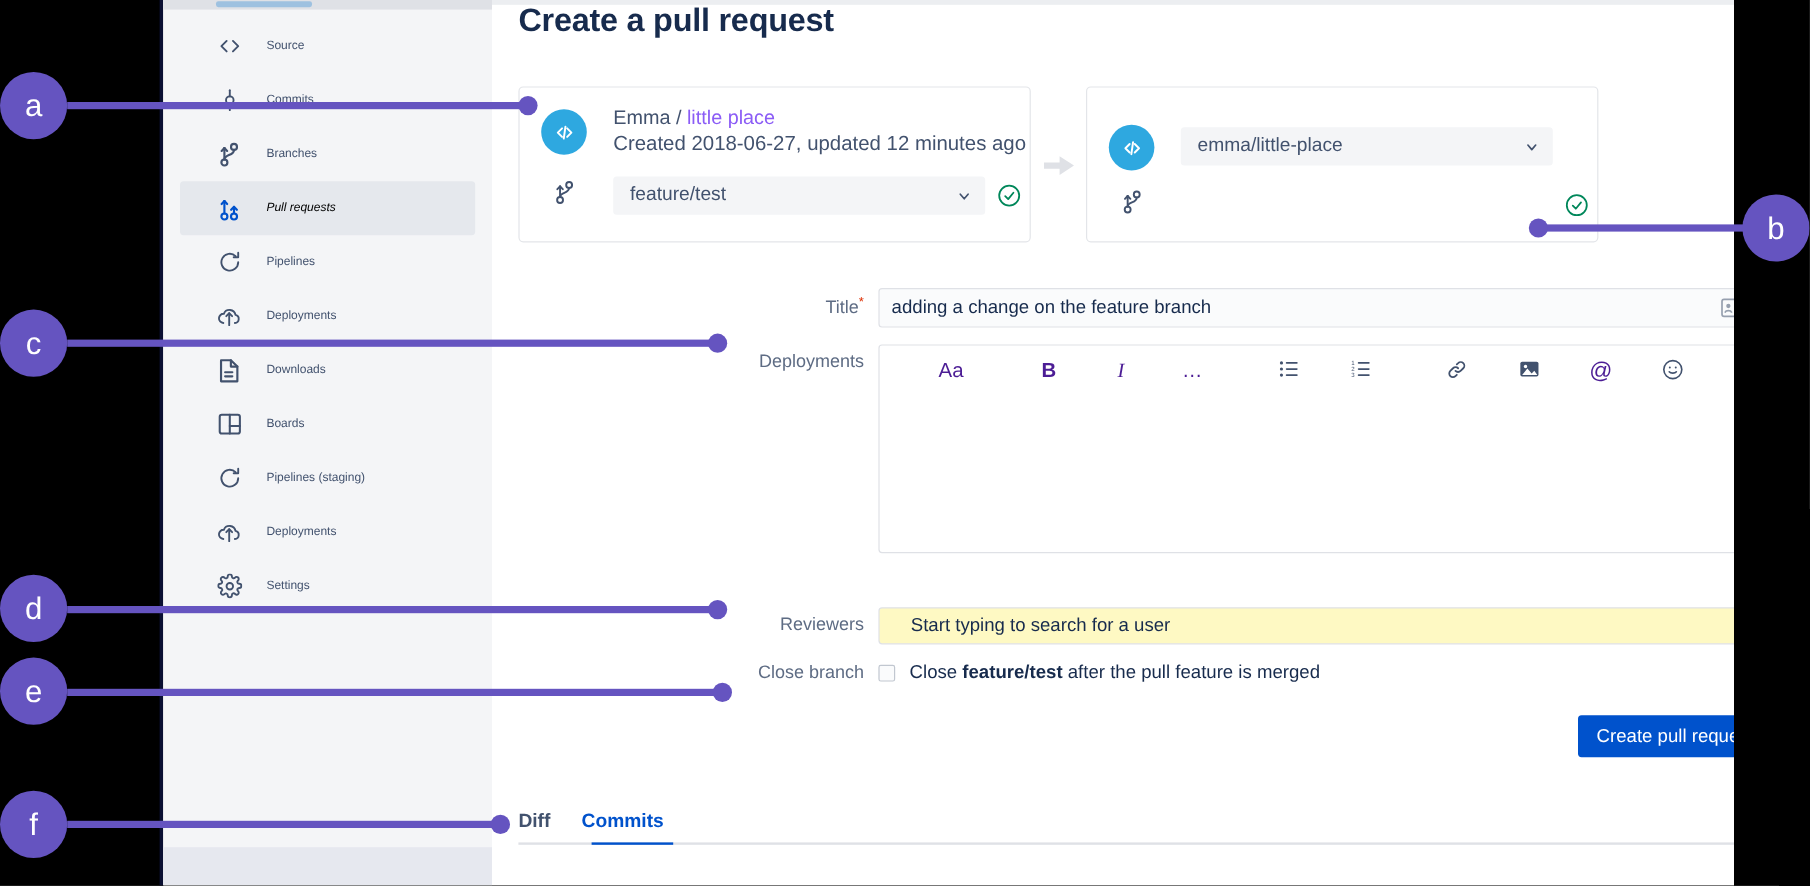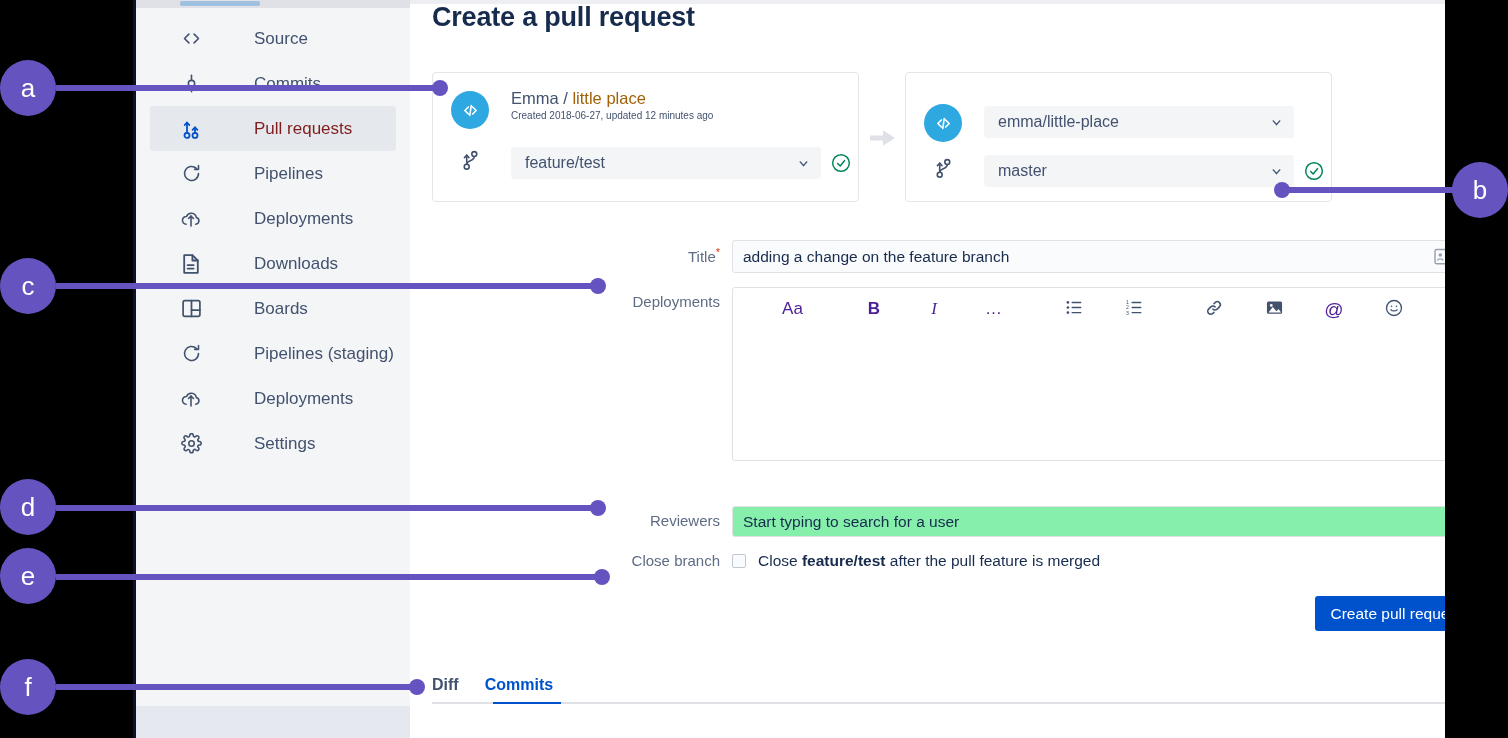--- a/index.html
+++ b/index.html
@@ -31,30 +31,30 @@
     background: #dfe1e6;
   }
   .sidebar-topbar-accent {
     position: absolute; left: 44px; top: 1px; width: 80px; height: 5px;
     background: #9ec1e0; border-radius: 2px;
   }
   .nav-list { position: absolute; left: 0; top: 16px; width: 274px; }
   .nav-item {
     display: flex; align-items: center; height: 45px;
     margin: 0 14px; padding-left: 30px; border-radius: 3px;
-    color: #42526e; font-size: 17px; cursor: pointer; gap: 32px;
+    color: #42526e; font-size: 10px; cursor: pointer;
   }
   .nav-item .ico {
     width: 22px; height: 22px; margin-right: 20px;
     display: flex; align-items: center; justify-content: center;
     color: #42526e; flex: none;
   }
   .nav-item.active { background: #e5e8ed; color: #0052cc; }
   .nav-item.active .ico { color: #0052cc; }
-  .nav-item.active .nav-label { color: #7f1d1d; }
+  .nav-item.active .nav-label { color: #000000; font-style: italic; }
   .nav-label { white-space: nowrap; }
 
   
   .content {
     position: absolute; left: 274px; top: 0; width: 1035px; height: 738px;
     background: #ffffff;
   }
   .content-top-strip {
     position: absolute; left: 0; top: 0; width: 1035px; height: 4px;
     background: #eceef1;
@@ -81,24 +81,24 @@
     position: absolute; left: 18px; top: 18px;
     width: 38px; height: 38px; border-radius: 50%;
     background: #2ea8e0; color: #fff;
     display: flex; align-items: center; justify-content: center;
     font-size: 13px; font-family: "Liberation Mono", monospace;
   }
   .repo-title {
     position: absolute; left: 78px; top: 16px;
     font-size: 16.5px; color: #42526e;
   }
-  .repo-title a { color: #a16207; text-decoration: none; }
+  .repo-title a { color: #8b5cf6; text-decoration: none; }
   .repo-sub {
     position: absolute; left: 78px; top: 37px;
-    font-size: 10px; color: #42526e;
+    font-size: 17px; color: #42526e;
   }
   .branch-icon {
     position: absolute; left: 25px; top: 74px;
     width: 24px; height: 26px; color: #42526e;
     display: flex; align-items: center; justify-content: center;
   }
   .select-box {
     position: absolute; height: 32px; background: #f4f5f7;
     border: 1px solid #f4f5f7; border-radius: 3px;
     display: flex; align-items: center; padding: 0 10px 0 13px;
@@ -154,22 +154,22 @@
   .tb-feedback {
     margin-left: auto; font-size: 15px; color: #42526e; cursor: pointer; text-decoration: underline;
   }
   .tb-help {
     margin-left: 22px; margin-right: 18px;
     font-size: 19px; color: #42526e; cursor: pointer; font-weight: bold;
   }
 
   .rev-input {
     position: absolute; left: 322px; top: 506px; width: 735px; height: 31px;
-    border: 1px solid #dfe1e6; border-radius: 3px; background: #86efac;
-    font-size: 15.5px; color: #172b4d; padding: 0 10px;
+    border: 1px solid #dfe1e6; border-radius: 3px; background: #fef9c3;
+    font-size: 15.5px; color: #172b4d; padding: 0 26px;
     font-family: "Liberation Sans", sans-serif;
   }
   .rev-input::placeholder { color: #172b4d; opacity: 1; }
 
   .closebranch-row {
     position: absolute; left: 322px; top: 550px; height: 22px;
     display: flex; align-items: center;
   }
   .cb-box {
     width: 14px; height: 14px; border: 1px solid #c1c7d0;
@@ -245,20 +245,33 @@
           </div>
           <div class="nav-item">
             <span class="ico">
               <svg width="21" height="21" viewBox="0 0 24 24" fill="none" stroke="currentColor" stroke-width="1.8" stroke-linecap="round" stroke-linejoin="round">
                 <circle cx="12" cy="12" r="3.6"></circle>
                 <line x1="12" y1="2.5" x2="12" y2="8.4"></line>
                 <line x1="12" y1="15.6" x2="12" y2="21.5"></line>
               </svg>
             </span>
             <span class="nav-label">Commits</span>
+          </div>
+          <div class="nav-item">
+            <span class="ico">
+              <svg width="20" height="22" viewBox="0 0 18 22" fill="none" stroke="currentColor" stroke-width="1.8" stroke-linecap="round" stroke-linejoin="round">
+                <circle cx="13" cy="4.4" r="2.5"></circle>
+                <circle cx="5" cy="17.4" r="2.5"></circle>
+                <path d="M5 14.9 V5.4"></path>
+                <path d="M5 5.4 L2.7 7.8"></path>
+                <path d="M5 5.4 L7.3 7.8"></path>
+                <path d="M13 6.9 c0 5.1 -8 3.6 -8 8"></path>
+              </svg>
+            </span>
+            <span class="nav-label">Branches</span>
           </div>
           <div class="nav-item active">
             <span class="ico">
               <svg width="20" height="22" viewBox="0 0 18 22" fill="none" stroke="currentColor" stroke-width="1.8" stroke-linecap="round" stroke-linejoin="round">
                 <circle cx="5" cy="17.4" r="2.5"></circle>
                 <circle cx="13" cy="17.4" r="2.5"></circle>
                 <path d="M5 14.9 V4.6"></path>
                 <path d="M5 4.6 L2.7 7"></path>
                 <path d="M5 4.6 L7.3 7"></path>
                 <path d="M13 14.9 V9.4"></path>
@@ -412,28 +425,20 @@
 
           <div class="branch-icon">
             <svg width="17" height="21" viewBox="0 0 18 22" fill="none" stroke="#42526e" stroke-width="1.7" stroke-linecap="round">
                 <circle cx="13" cy="4.2" r="2.6"></circle>
                 <circle cx="5" cy="17.5" r="2.6"></circle>
                 <path d="M5 14.9 V5.5"></path>
                 <path d="M5 5.5 L2.6 8"></path>
                 <path d="M5 5.5 L7.4 8"></path>
                 <path d="M13 6.8 c0 5.2 -8 3.6 -8 8.1"></path>
               </svg>
-          </div>
-          <div class="select-box branch-select">
-            <span>master</span>
-            <span class="caret">
-              <svg width="13" height="13" viewBox="0 0 24 24" fill="none" stroke="#42526e" stroke-width="2.6" stroke-linecap="round" stroke-linejoin="round">
-                  <polyline points="6 9 12 16 18 9"></polyline>
-                </svg>
-            </span>
           </div>
           <div class="check-ok" style="left:398px; top:88px;">
             <svg width="20" height="20" viewBox="0 0 24 24" fill="none" stroke="#00875a" stroke-width="1.8" stroke-linecap="round" stroke-linejoin="round">
                 <circle cx="12" cy="12" r="10"></circle>
                 <polyline points="8 12.5 11 15.5 16.2 9.2"></polyline>
               </svg>
           </div>
         </section>
       </div>
 

